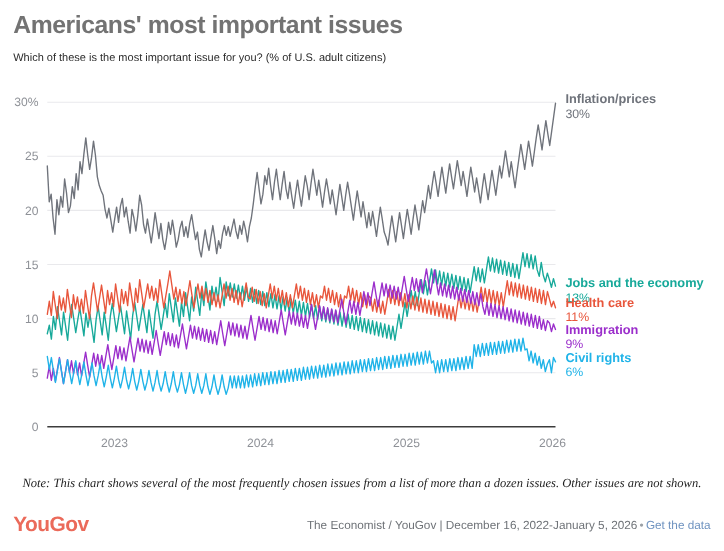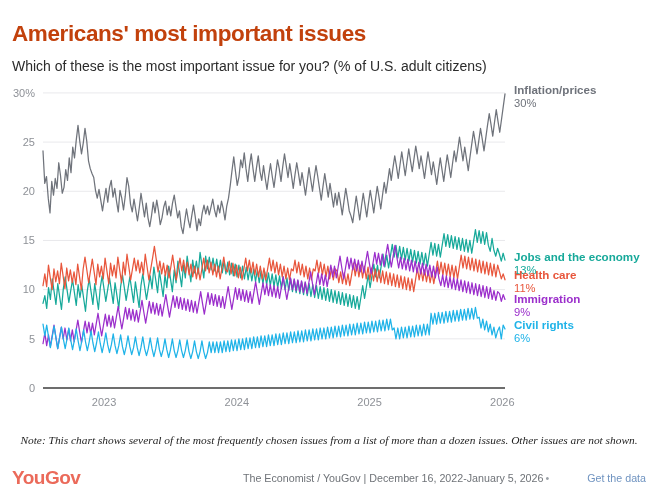--- a/index.html
+++ b/index.html
@@ -19,27 +19,27 @@
     width: 658px;
     height: 501px;
     position: relative;
     box-sizing: border-box;
     padding: 0 12px;
   }
   .chart-title {
     font-size: 22.5px;
     font-weight: bold;
     letter-spacing: -0.4px;
-    color: #c2410c;
+    color: #737373;
     margin: 0;
-    padding-top: 21px;
+    padding-top: 10px;
     line-height: 1.15;
   }
   .chart-subtitle {
-    font-size: 14px;
+    font-size: 10px;
     font-weight: normal;
     color: #2b2b2b;
     margin: 0;
     padding-top: 11px;
     line-height: 1.2;
   }
   .plot-host {
     position: absolute;
     left: 0;
     top: 72px;
@@ -87,21 +87,20 @@
     white-space: nowrap;
   }
   .source-line .sep {
     color: #9aa0a6;
     padding: 0 2px;
   }
   .get-data {
     color: #6f93c0;
     text-decoration: none;
     cursor: pointer;
-    margin-left: 36px;
   }
   .ylabel, .xlabel {
     font-size: 11px;
     fill: #8e9197;
     font-family: "Liberation Sans", sans-serif;
   }
   .series-label {
     font-size: 11.6px;
     font-weight: bold;
     font-family: "Liberation Sans", sans-serif;

